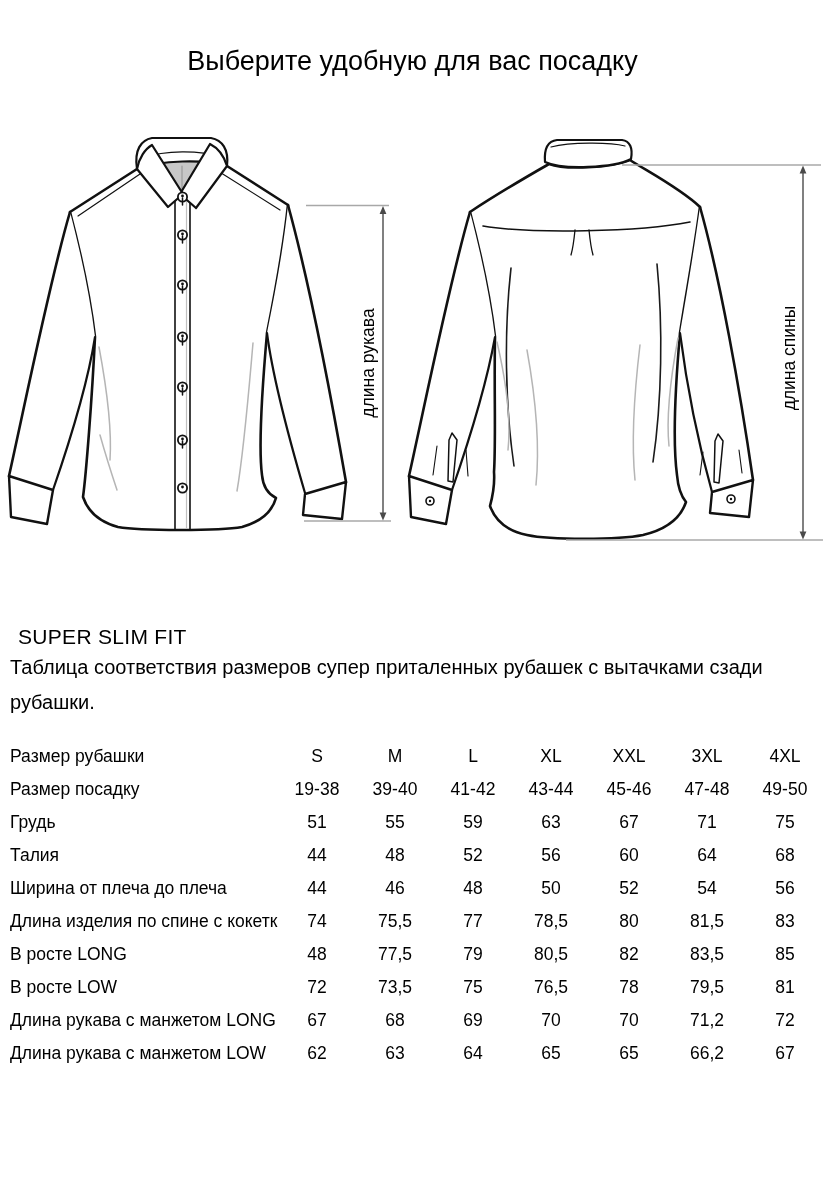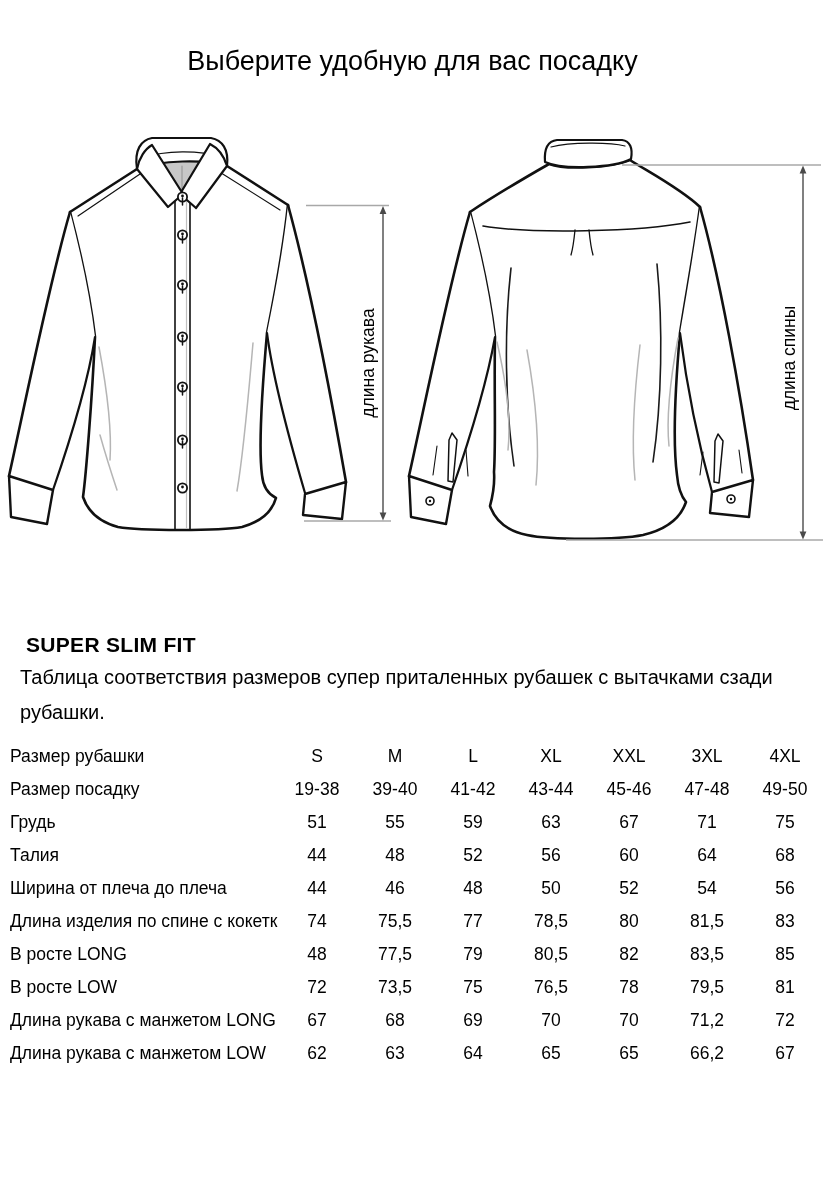--- a/index.html
+++ b/index.html
@@ -1,20 +1,20 @@
 <!DOCTYPE html>
 <html><head>
 <meta charset="utf-8">
 <style>
   html,body{margin:0;padding:0;background:#fff}
   body{width:825px;height:1200px;position:relative;font-family:"Liberation Sans",sans-serif;color:#000;overflow:hidden}
   .title{position:absolute;top:46px;left:0;width:825px;text-align:center;font-size:27px;font-weight:400;margin:0;white-space:nowrap}
   .diagram{position:absolute;top:100px;left:0}
-  .fit-heading{position:absolute;top:617px;left:10px;font-size:21px;font-weight:700;margin:16px;letter-spacing:.3px}
-  .fit-desc{position:absolute;top:650px;left:10px;width:800px;font-size:20px;line-height:35px;margin:10px}
+  .fit-heading{position:absolute;top:617px;left:10px;font-size:21px;font-weight:400;margin:8px;letter-spacing:.3px}
+  .fit-desc{position:absolute;top:650px;left:10px;width:800px;font-size:20px;line-height:35px;margin:0}
   .size-table{position:absolute;top:740px;left:10px;width:814px;border-collapse:collapse;table-layout:fixed}
   .size-table td{height:33px;padding:0;font-size:17.5px;text-align:center;vertical-align:middle;white-space:nowrap;overflow:hidden}
   .size-table td.lbl{text-align:left}
   svg text{font-family:"Liberation Sans",sans-serif}
 </style>
 </head>
 <body>
 
 <h1 class="title">Выберите удобную для вас посадку</h1>
 

